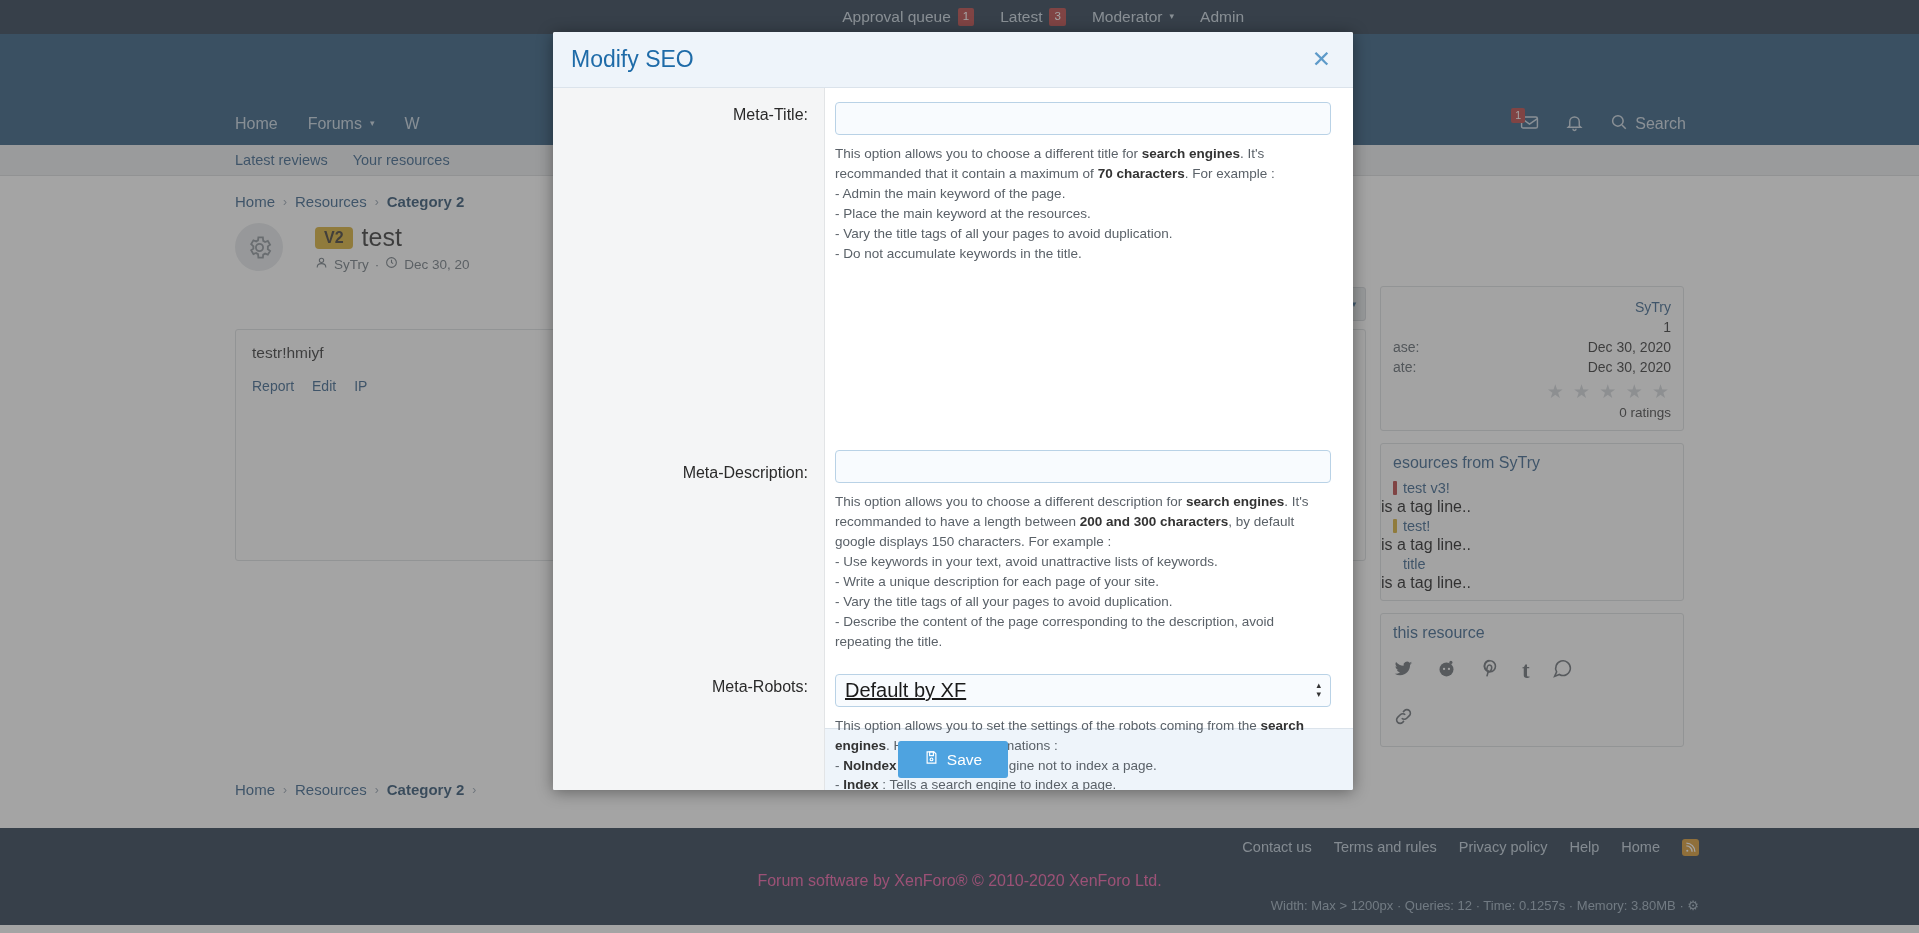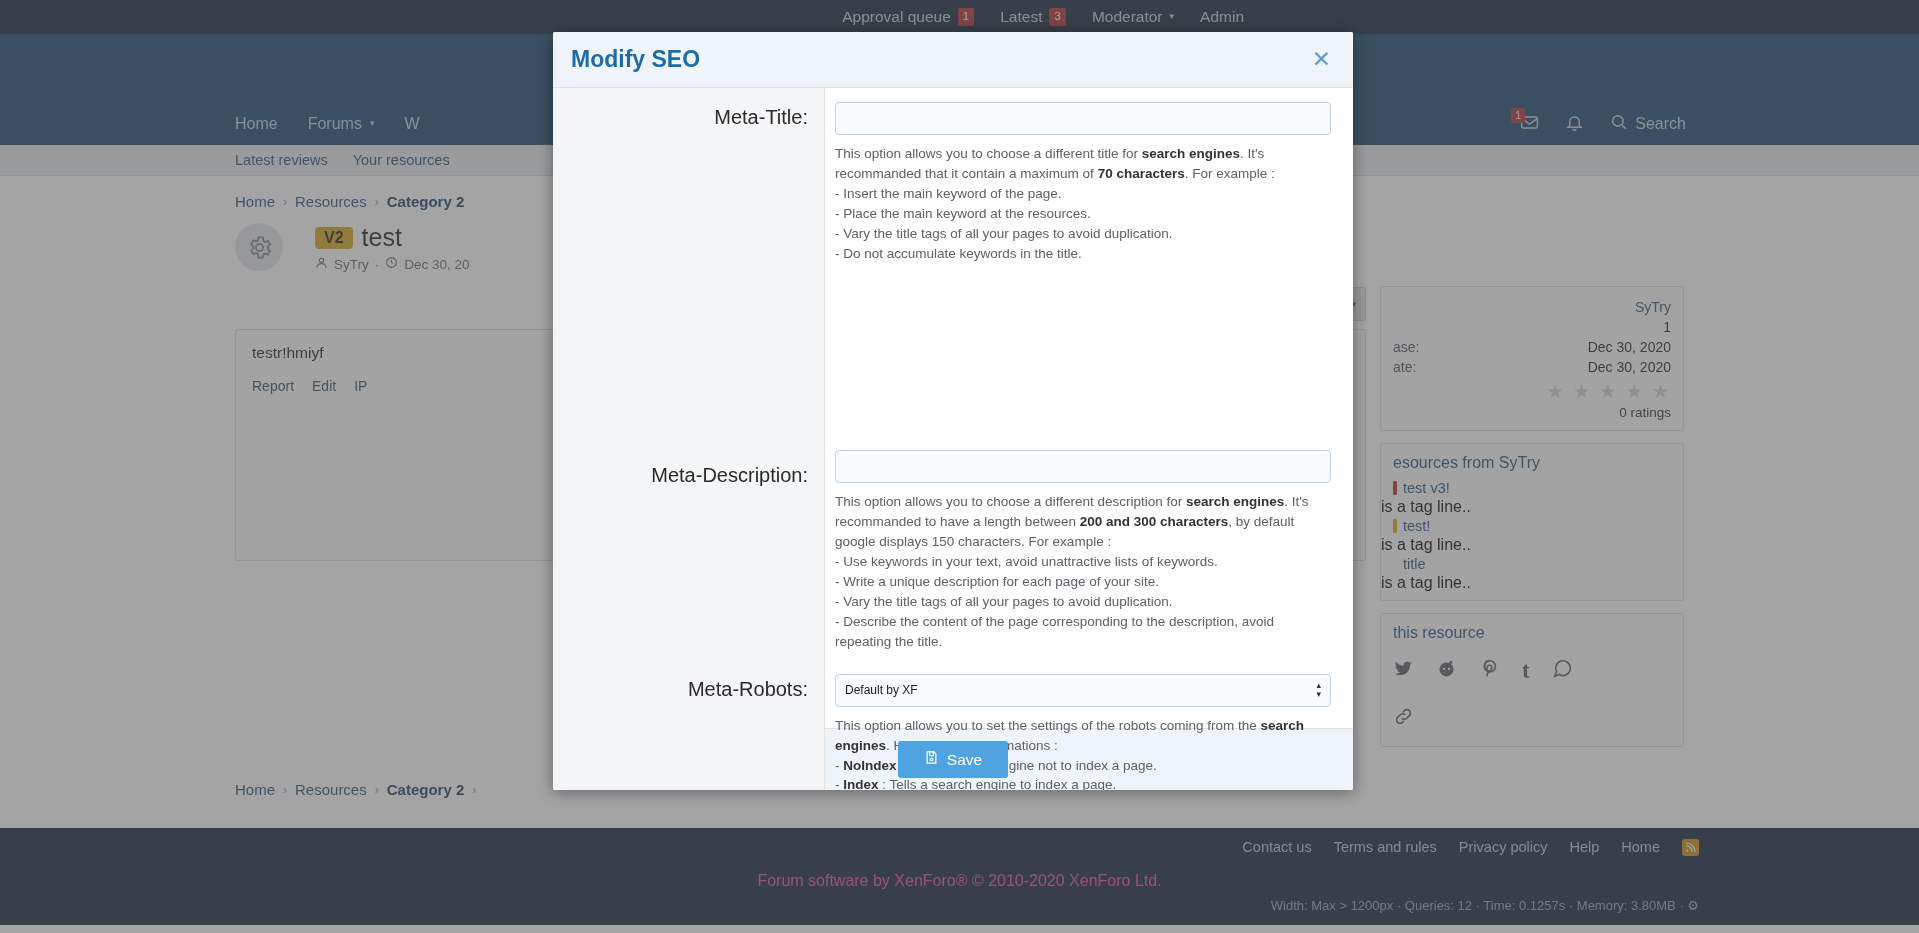--- a/index.html
+++ b/index.html
@@ -144,41 +144,41 @@
   
   .modal {
     position: absolute; left: 553px; top: 32px; width: 800px;
     background: #fff; box-shadow: 0 2px 16px rgba(0,0,0,.4);
     border-radius: 2px; overflow: hidden;
   }
   .modal-header {
     background: #eef4fa; border-bottom: 1px solid #dbe3eb;
     padding: 14px 18px; display: flex; align-items: center; justify-content: space-between;
   }
-  .modal-title { font-size: 23px; color: #1e6ba8; font-weight: 700; }
+  .modal-title { font-size: 23px; color: #1e6ba8; font-weight: 400; }
   .modal-close { color: #5d9ac9; font-size: 23px; cursor: pointer; line-height: 1; background:none;border:none; padding:0 4px;}
   .modal-body { background: #fff; max-height: 640px; }
 
   .frow { display: flex; }
   .flabel {
     width: 272px; flex: 0 0 272px; background: #f4f5f6;
     border-right: 1px solid #e2e4e6;
-    text-align: right; padding: 18px 16px 0 0; font-size: 20px; color: #2a2a2a;
+    text-align: right; padding: 18px 16px 0 0; font-size: 16px; color: #2a2a2a;
   }
   .fctrl { flex: 1; padding: 14px 22px 4px 10px; }
   .ftext {
     width: 100%; border: 1px solid #b9d2e6; border-radius: 4px;
     background: #f8fbfe; height: 33px; padding: 0 9px; font-size: 15px;
     font-family: "Liberation Sans", sans-serif; color: #1b1b1b; outline: none;
   }
   .fselect {
     width: 100%; border: 1px solid #b9d2e6; border-radius: 4px;
-    background: #f8fbfe; height: 33px; padding: 0 9px; font-size: 12px;
+    background: #f8fbfe; height: 33px; padding: 0 9px; font-size: 20px;
     font-family: "Liberation Sans", sans-serif; color: #1b1b1b;
-    -webkit-appearance: none; appearance: none;
+    -webkit-appearance: none; appearance: none; text-decoration: underline;
   }
   .select-wrap { position: relative; }
   .select-arrows {
     position: absolute; right: 10px; top: 50%; transform: translateY(-50%);
     font-size: 9px; color: #333; line-height: 9px; pointer-events: none; text-align:center;
   }
   .fexpl { font-size: 13.5px; color: #5a6168; line-height: 1.48; padding-top: 9px; }
   .fexpl b { color: #333; }
   .fexpl .ln { display: block; }
   .modal-footer {
@@ -481,21 +481,21 @@
     </div>
 
     <div class="modal-body">
 
       <div class="frow">
         <div class="flabel">Meta-Title:</div>
         <div class="fctrl">
           <input class="ftext" type="text" placeholder="" style="">
           <div class="fexpl">
             <span class="ln">This option allows you to choose a different title for <b>search engines</b>. It's recommanded that it contain a maximum of <b>70 characters</b>. For example :</span>
-            <span class="ln">- Insert the main keyword of the page.</span>
+            <span class="ln">- Admin the main keyword of the page.</span>
             <span class="ln">- Place the main keyword at the resources.</span>
             <span class="ln">- Vary the title tags of all your pages to avoid duplication.</span>
             <span class="ln">- Do not accumulate keywords in the title.</span>
           </div>
         </div>
       </div>
 
       <div class="frow">
         <div class="flabel" style="padding-top:196px">Meta-Description:</div>
         <div class="fctrl" style="padding-top:0">

